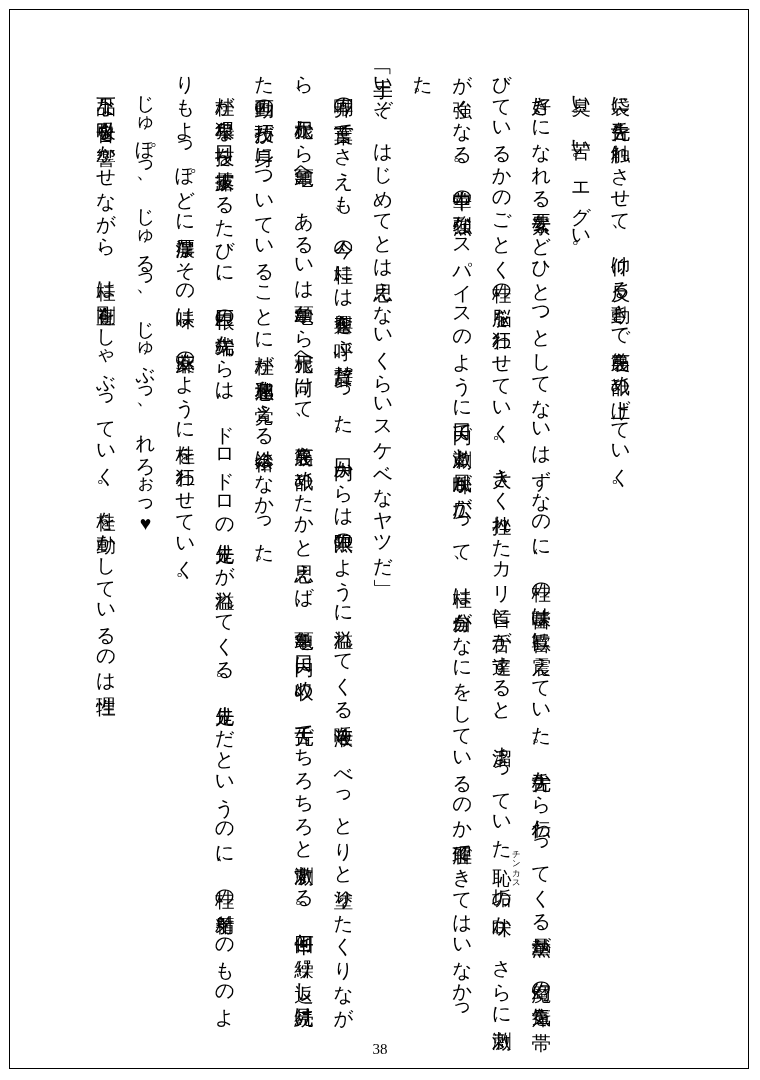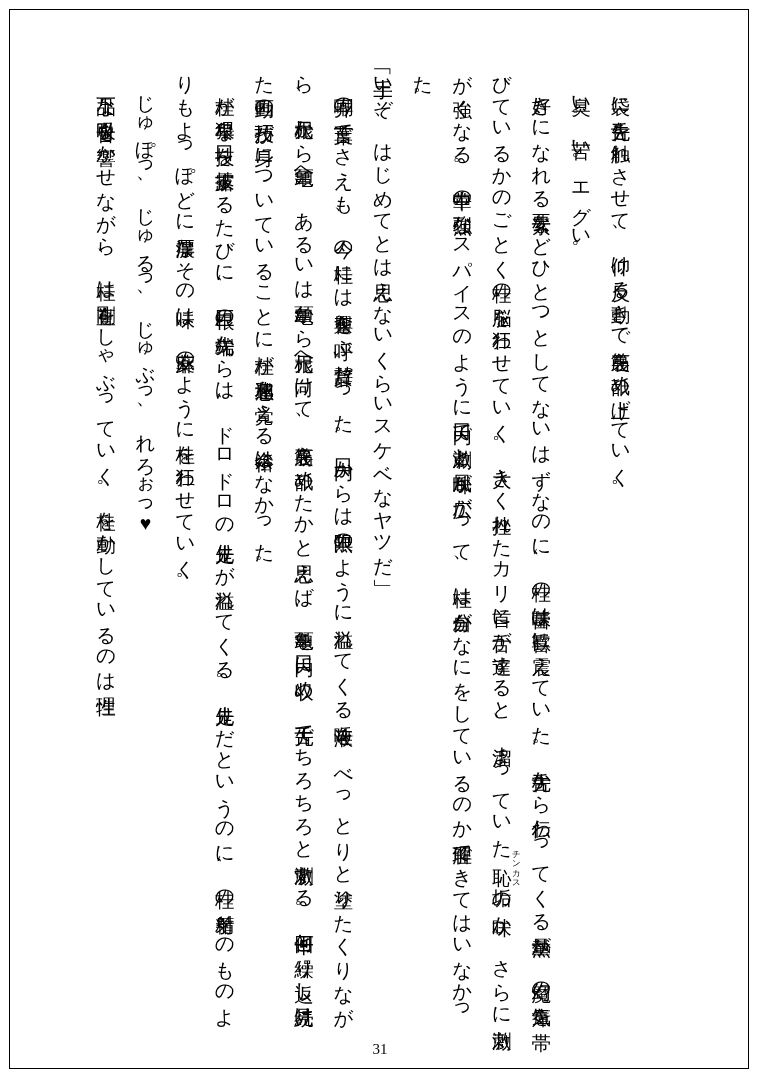--- a/index.html
+++ b/index.html
@@ -89,15 +89,15 @@
     <p class="indent">
       <span>好きになれる要素などひとつとしてないはずなのに、桂の味蕾は歓喜に震えていた。舌先から伝わってくる熱量が、幻魔の瘴気を帯びているかのごとく桂の脳を狂わせていく。大きく挫れたカリ首に舌が達すると、溜まっていた</span><ruby><span>恥垢</span><rt>チンカス</rt></ruby><span>の味か、さらに刺激が強くなる。中華の強烈なスパイスのように口内で刺激と風味が広がって、桂は自分がなにをしているのか理解できてはいなかった。</span>
     </p>
     <p>「上手いぞ、はじめてとは思えないくらいスケベなヤツだ」</p>
     <p class="indent">嘲弄の言葉でさえも、今の桂には興奮を呼ぶ賛辞だった。口内からは無限のように溢れてくる唾液を、べっとりと塗りたくりながら、根元から亀頭へ、あるいは亀頭から根元へ向けて、裏筋を舐めたかと思えば、亀頭を口内に収め、舌先でちろちろと刺激する。何十回と繰り返し見続けた動画の技巧が身についていることに桂が違和感を覚える余裕はなかった。</p>
     <p class="indent">桂が卑猥な口技を披露するたびに、巨根の先端からは、ドロドロの先走りが溢れてくる。先走りだというのに、桂の射精そのものよりもよっぽどに濃厚なその味は、麻薬のように桂を狂わせていく。</p>
     <p class="indent">じゅぽっ、じゅるっ、じゅぶっ、れろぉっ♥</p>
     <p class="indent">下品な吸引音を響かせながら、桂は剛直をしゃぶっていく。桂を動かしているのは理性</p>
   </div>
 
-  <div id="page-number">31</div>
+  <div id="page-number">38</div>
 
 </div>
 
 </body></html>

